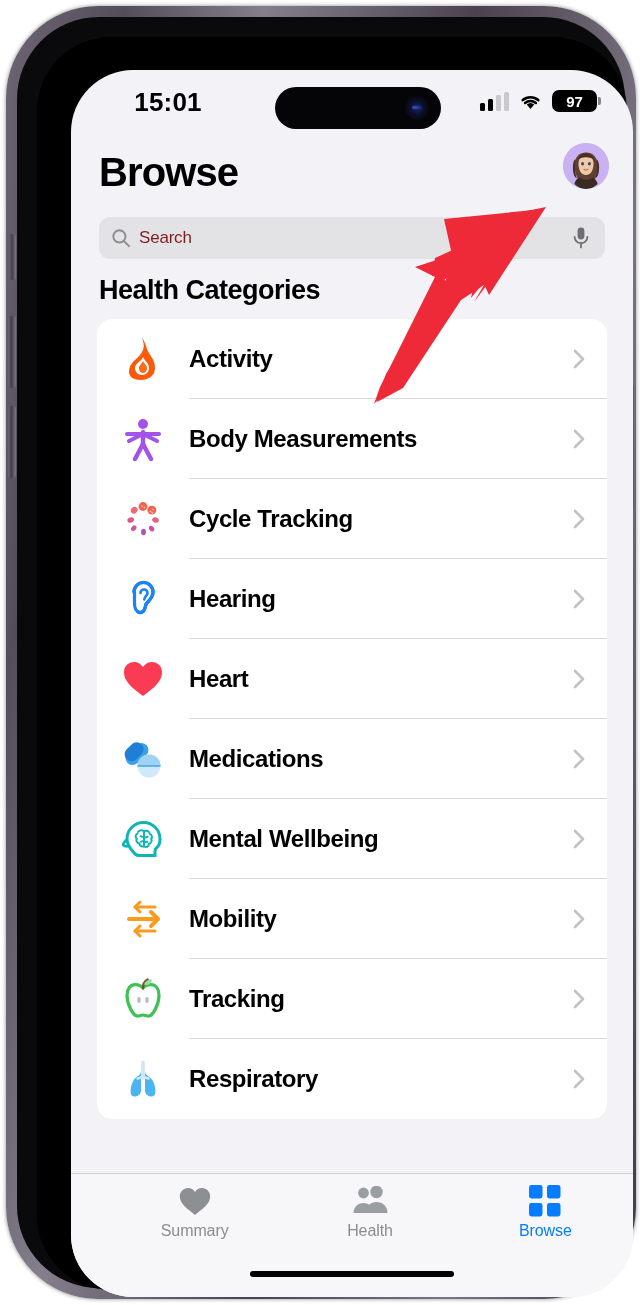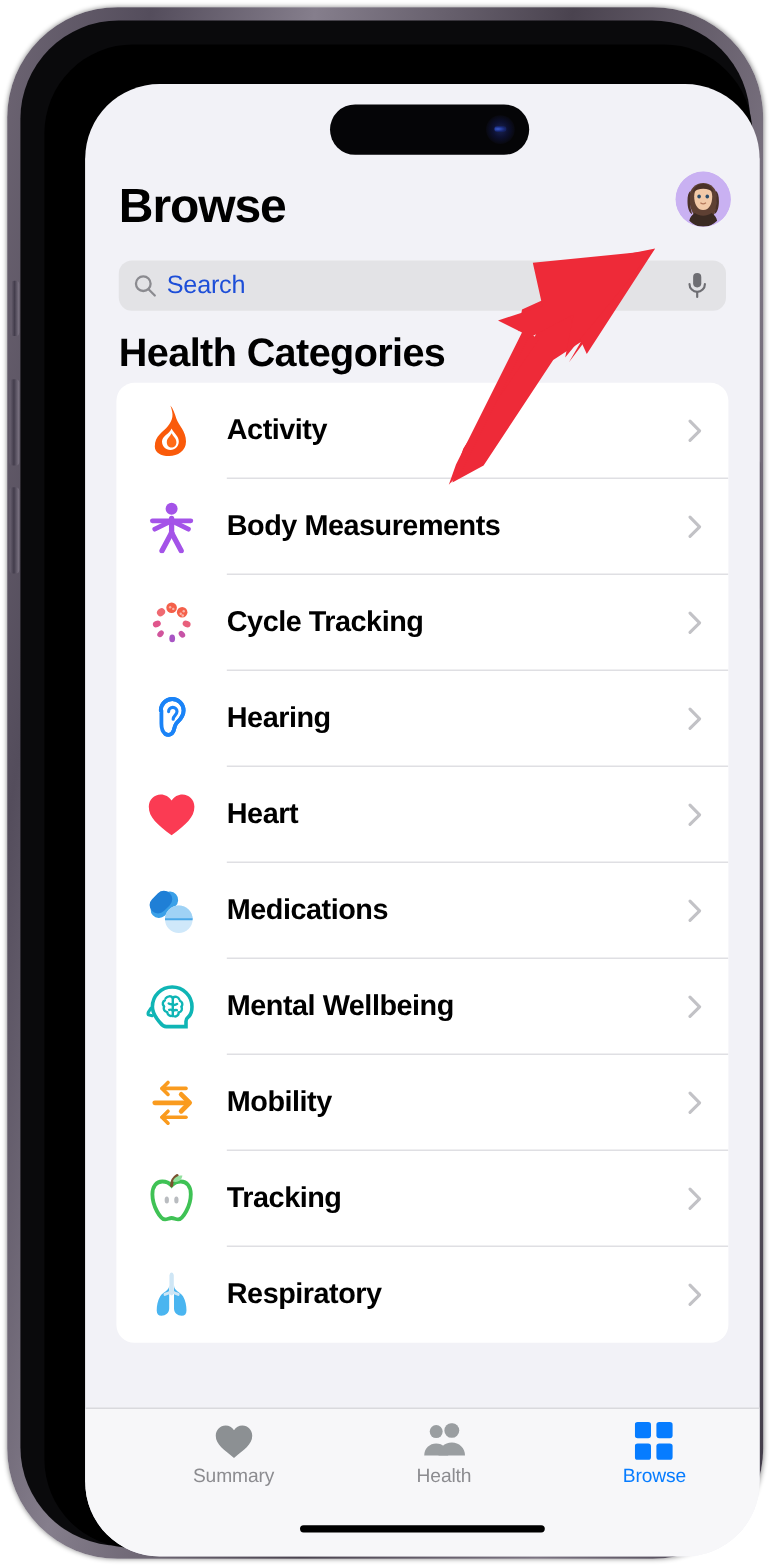--- a/index.html
+++ b/index.html
@@ -92,26 +92,26 @@
     position:absolute; right:24px; top:11px; width:46px; height:46px; border-radius:50%;
     background:#c9b1f2; overflow:hidden;
   }
   .avatar svg{ display:block; width:46px; height:46px; }
 
   .searchbar{
     position:absolute; left:28px; top:85px; width:506px; height:42px;
     background:#e3e3e6; border-radius:11px; display:flex; align-items:center;
   }
   .searchbar .mag{ margin-left:12px; width:20px; height:20px; flex:none; }
-  .search-placeholder{ margin-left:8px; font-size:21px; color:#1d4ed8; letter-spacing:-.2px; }
+  .search-placeholder{ margin-left:8px; font-size:17px; color:#7f1d1d; letter-spacing:-.2px; }
   .searchbar .mic{ position:absolute; right:14px; top:9px; width:20px; height:24px; }
 
   .section-title{
     position:absolute; left:28px; top:143px;
-    font-size:33px; font-weight:700; color:#000; letter-spacing:-.5px;
+    font-size:27px; font-weight:700; color:#000; letter-spacing:-.5px;
   }
 
   .card{
     position:absolute; left:26px; top:187px; width:510px;
     background:#fff; border-radius:15px; overflow:hidden;
   }
   .row{ position:relative; height:80px; display:flex; align-items:center; cursor:default; }
   .row .icon-wrap{
     width:92px; height:80px; display:flex; align-items:center; justify-content:center; flex:none;
   }
@@ -150,20 +150,39 @@
     <div class="side-btn btn-action"></div>
     <div class="side-btn btn-volup"></div>
     <div class="side-btn btn-voldn"></div>
     <div class="side-btn btn-power"></div>
 
     <div class="phone-frame-inner">
       <div class="phone-bezel">
 
         <div class="screen">
 
+          <div class="statusbar">
+            <div class="sb-time">15:01</div>
+            <div class="sb-right">
+              <div class="cell-bars">
+                <i class="on"></i>
+                  <i class="on"></i>
+                  <i></i>
+                  <i></i>
+              </div>
+              <svg class="wifi-icon" viewBox="0 0 26 19">
+                <path d="M13 17.3 L9.1 12.6 a6.2 6.2 0 0 1 7.8 0 Z" fill="#000"></path>
+                <path d="M4.9 8.0 a12.5 12.5 0 0 1 16.2 0" stroke="#000" stroke-width="2.7" fill="none" stroke-linecap="round"></path>
+                <path d="M7.4 11.0 a8.6 8.6 0 0 1 11.2 0" stroke="#000" stroke-width="2.7" fill="none" stroke-linecap="round"></path>
+              </svg>
+              <div class="battery-pill">
+                <span>97</span>
+              </div>
+            </div>
+          </div>
 
           <div class="dyn-island">
             <div class="lens"></div>
           </div>
 
           <div class="content">
 
             <div class="header-row">
               <div class="page-title">Browse</div>
               <div class="avatar">

